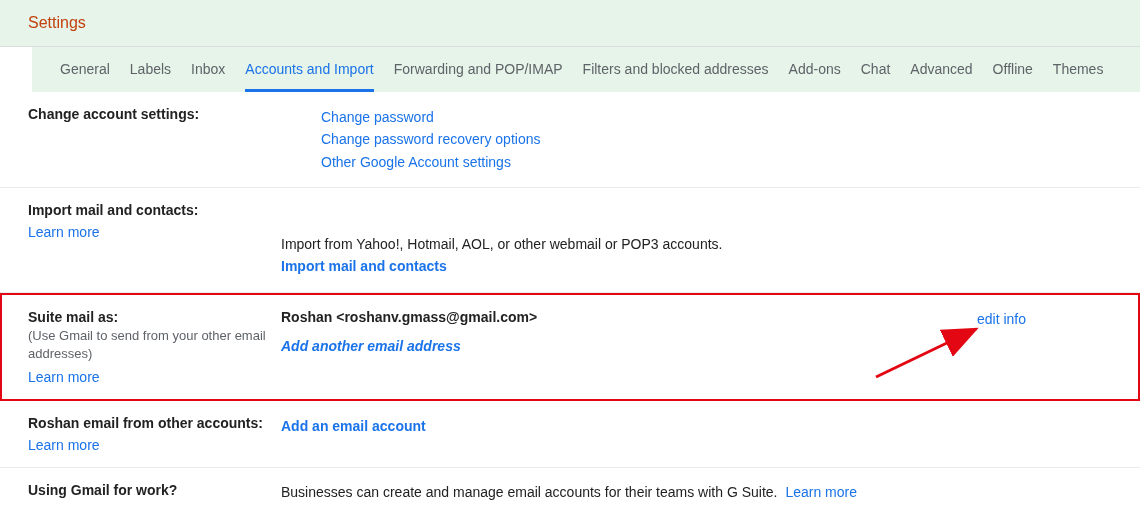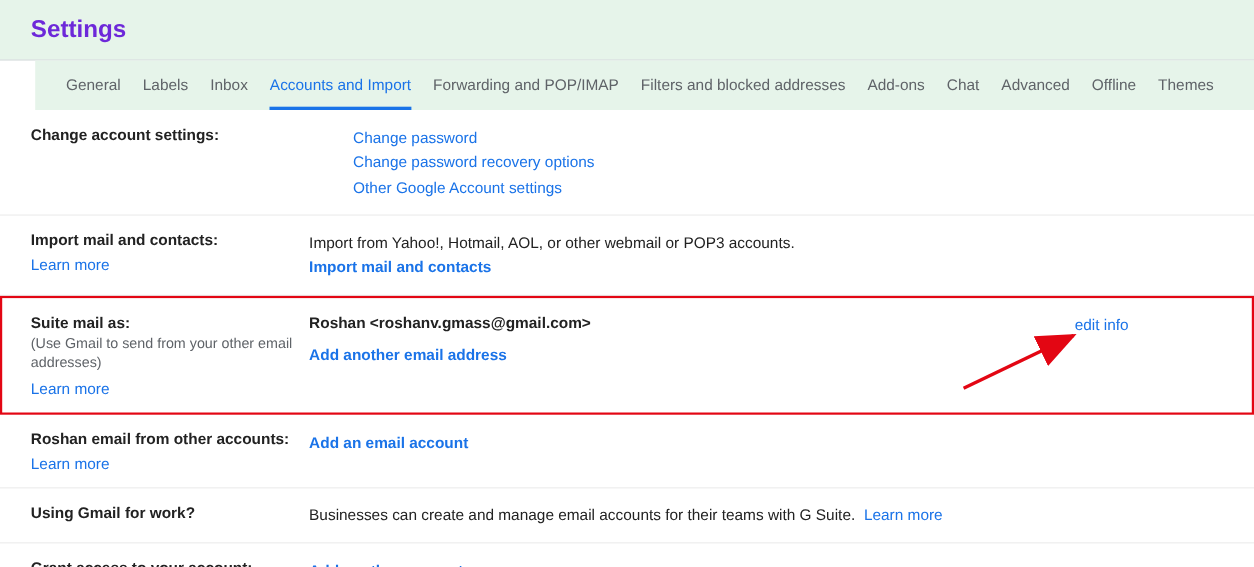--- a/index.html
+++ b/index.html
@@ -9,23 +9,23 @@
       color: #202124;
       background: #fff;
       width: 1140px;
     }
     .header {
       background: #e6f4ea;
       padding: 14px 24px 14px 28px;
       border-bottom: 1px solid #dadce0;
     }
     .header h1 {
-      font-size: 22px;
-      font-weight: 700;
-      color: #6d28d9;
+      font-size: 16px;
+      font-weight: 400;
+      color: #c2410c;
     }
     .tabs {
       background: #e6f4ea;
       padding: 0 24px 0 28px;
       display: flex;
       gap: 20px;
       font-size: 14px;
       color: #5f6368;
       margin-left: 32px;
     }
@@ -93,20 +93,21 @@
       color: #1a73e8;
       cursor: pointer;
       font-size: 14px;
       display: inline-block;
       margin-top: 6px;
     }
     .plain-text {
       color: #222;
       font-size: 14px;
       line-height: 1.5;
+      margin-top: 32px;
     }
     .bold-text {
       font-weight: 700;
       color: #222;
       font-size: 14px;
     }
     .edit-info {
       position: absolute;
       right: 90px;
       top: 2px;
@@ -172,21 +173,21 @@
   </div>
 
   <div class="section highlighted">
     <div class="section-left">
       <div class="section-title">Suite mail as:</div>
       <div class="section-sub">(Use Gmail to send from your other email addresses)</div>
       <span class="learn-link">Learn more</span>
     </div>
     <div class="section-right">
       <div class="bold-text">Roshan &lt;roshanv.gmass@gmail.com&gt;</div>
-      <div class="link-bold" style="margin-top:10px;">Add another email address</div>
+      <div class="link-bold" style="margin-top:10px;font-style:italic;">Add another email address</div>
       <span class="edit-info">edit info</span>
       <svg class="arrow" width="120" height="62" viewBox="0 0 120 62">
         <defs>
           <marker id="ah" markerWidth="12" markerHeight="10" refX="11" refY="5" orient="auto">
             <polygon points="0 0, 12 5, 0 10" fill="#e30613"></polygon>
           </marker>
         </defs>
         <line x1="8" y1="54" x2="108" y2="6" stroke="#e30613" stroke-width="3" marker-end="url(#ah)"></line>
       </svg>
     </div>

